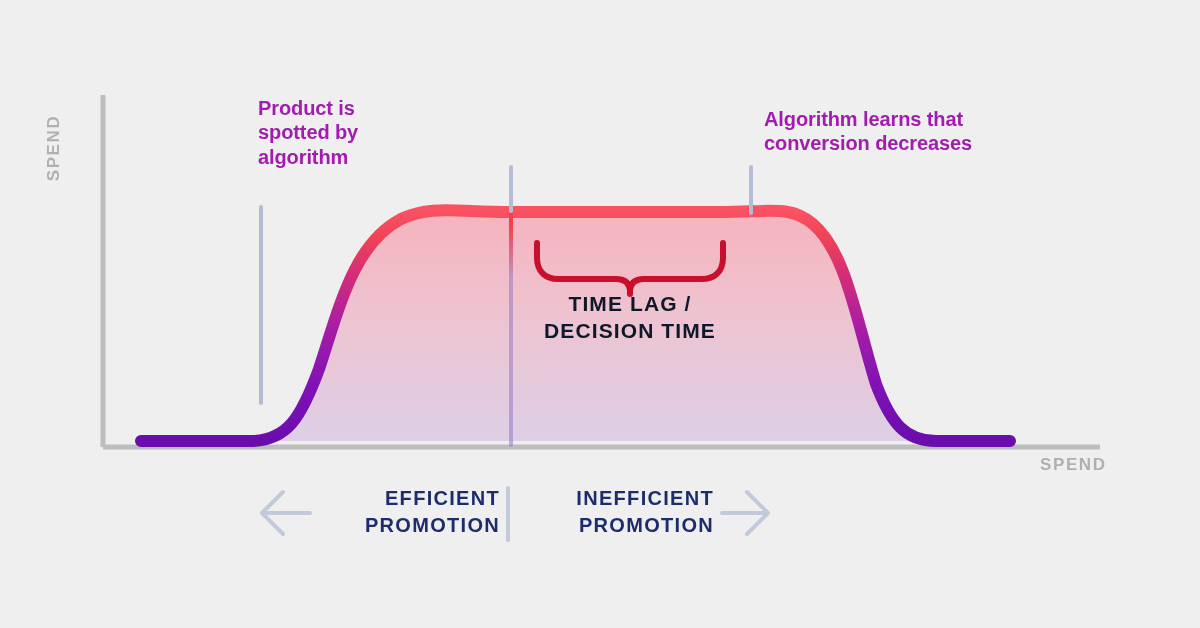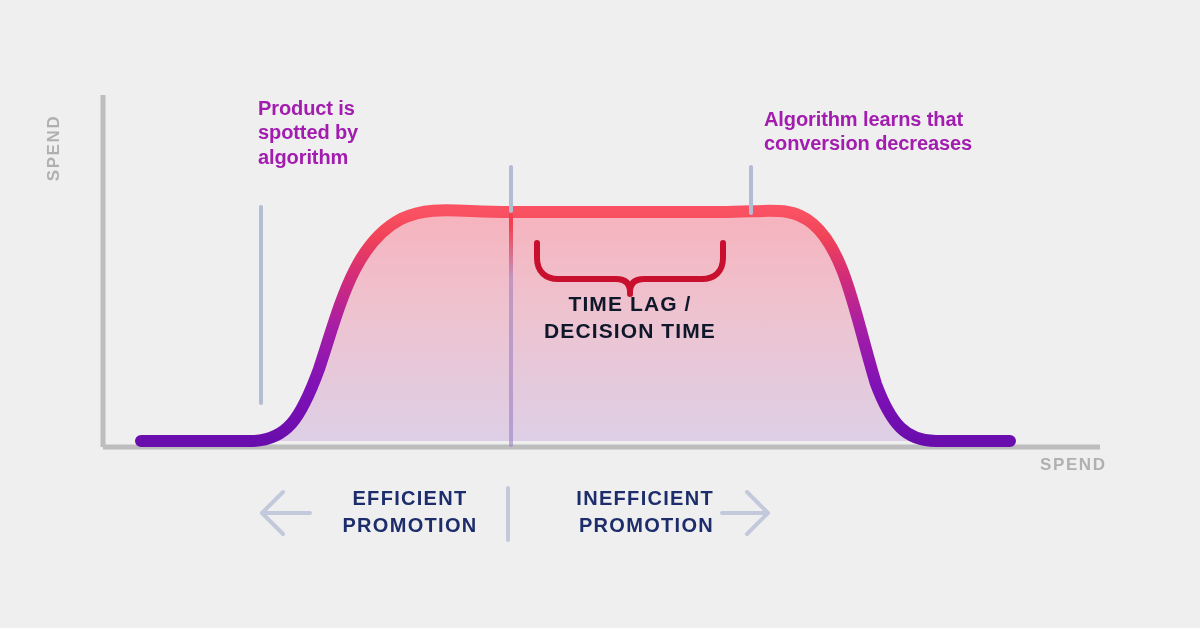--- a/index.html
+++ b/index.html
@@ -91,21 +91,21 @@
   
   .segment-label {
     position: absolute;
     color: #1d2d6b;
     font-weight: bold;
     font-size: 20px;
     line-height: 1.35;
     letter-spacing: 1.3px;
     white-space: pre-line;
   }
-  #segment-left  { left: 320px; top: 485px; width: 180px; text-align: center; }
+  #segment-left  { left: 320px; top: 485px; width: 180px; text-align: right; }
   #segment-right { left: 524px; top: 485px; width: 190px; text-align: right; }
 
   #segment-divider {
     position: absolute;
     left: 506px;
     top: 486px;
     width: 4px;
     height: 56px;
     background: #c2c9da;
     border-radius: 2px;

